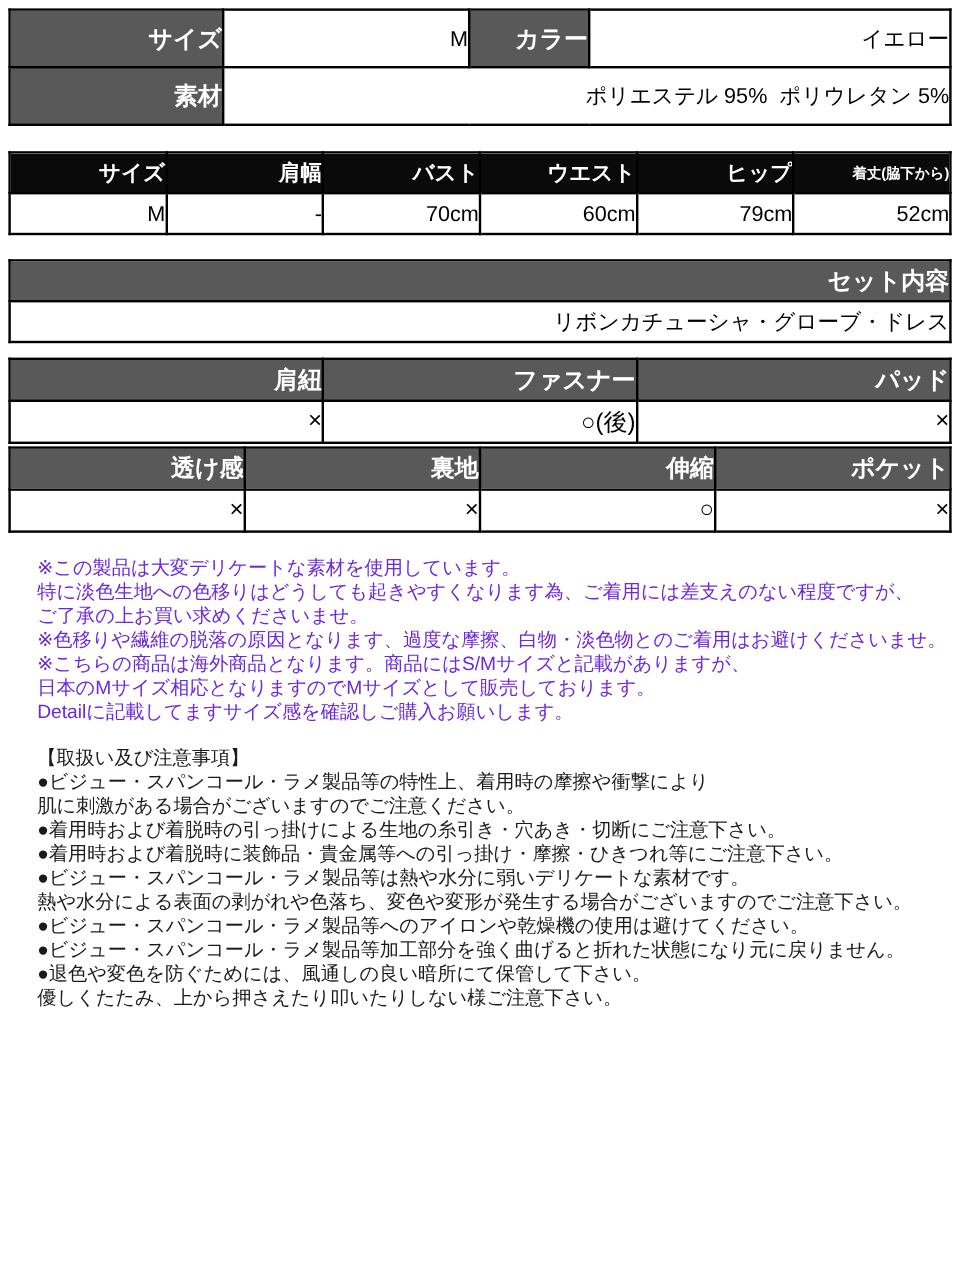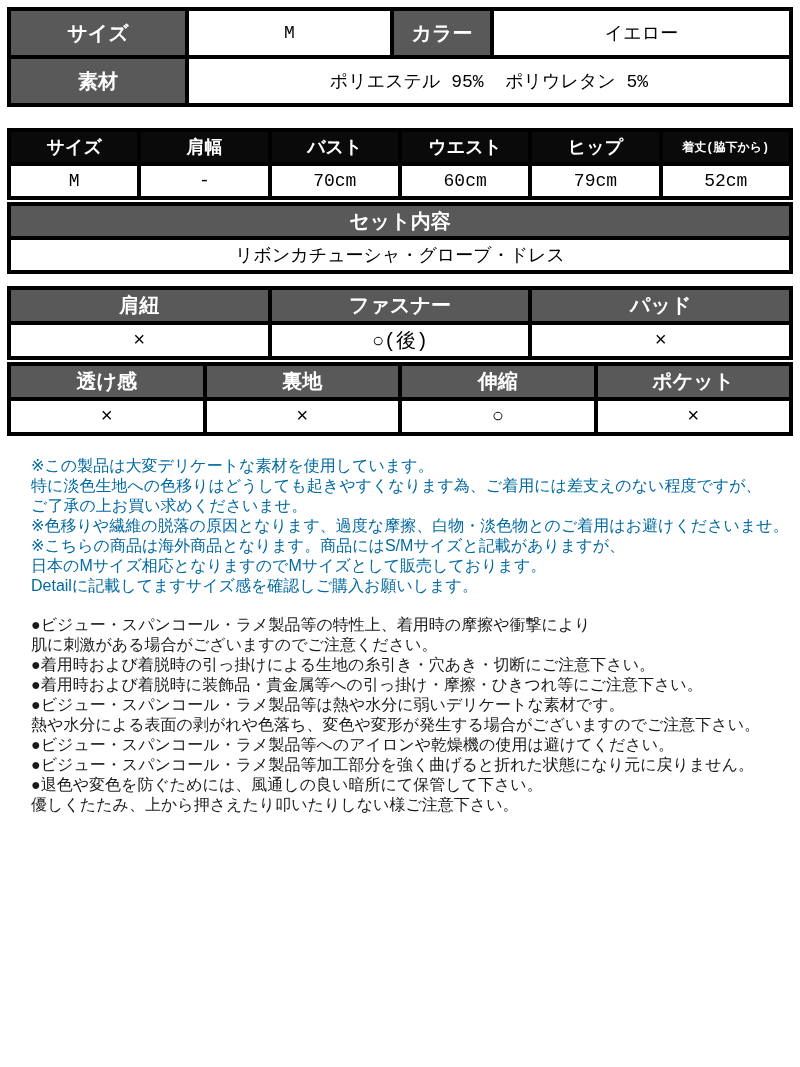--- a/index.html
+++ b/index.html
@@ -14,58 +14,57 @@
     color: #000000;
   }
   .inner { padding: 7px 7px 0 7px; }
 
   table {
     border-collapse: collapse;
     width: 786px;
     table-layout: fixed;
   }
   th, td {
-    border: 4px solid #000000;
-    text-align: center;
+    border: 2px solid #000000;
+    text-align: right;
     vertical-align: middle;
     overflow: hidden;
-    font-family: Liberation Mono, monospace;
   }
   .hdr-gray {
     background: #595959;
     color: #ffffff;
     font-weight: bold;
     font-size: 20px;
   }
   .hdr-black {
     background: #0a0a0a;
     color: #ffffff;
     font-weight: bold;
     font-size: 18px;
   }
   .val { font-size: 18px; background: #ffffff; }
   .sym { font-size: 20px; }
 
   .t1 td { height: 48px; }
   .t2 { margin-top: 21px; }
   .t2 th, .t2 td { height: 34px; }
   .t2 .small-hdr { font-size: 12px; }
-  .t3 { margin-top: 2px; }
+  .t3 { margin-top: 20px; }
   .t3 th, .t3 td { height: 34px; }
   .t4 { margin-top: 12px; border-radius: 21px; }
   .t4 th, .t4 td { height: 35px; }
   .t5 { margin-top: 2px; }
   .t5 th, .t5 td { height: 35px; }
   .pre { white-space: pre; }
 
   .notes {
     margin: 20px 0 0 24px;
     font-size: 16px;
     line-height: 20px;
-    color: #0369a1;
+    color: #6d28d9;
   }
   .notes div, .care div { white-space: nowrap; }
   .care {
     margin: 19px 0 0 24px;
     font-size: 16px;
     line-height: 20px;
     color: #1a1a1a;
   }
 </style>
 </head>
@@ -163,20 +162,21 @@
       <div>※この製品は大変デリケートな素材を使用しています。</div>
       <div>特に淡色生地への色移りはどうしても起きやすくなります為、ご着用には差支えのない程度ですが、</div>
       <div>ご了承の上お買い求めくださいませ。</div>
       <div>※色移りや繊維の脱落の原因となります、過度な摩擦、白物・淡色物とのご着用はお避けくださいませ。</div>
       <div>※こちらの商品は海外商品となります。商品にはS/Mサイズと記載がありますが、</div>
       <div>日本のMサイズ相応となりますのでMサイズとして販売しております。</div>
       <div>Detailに記載してますサイズ感を確認しご購入お願いします。</div>
     </div>
 
     <div class="care">
+      <div>【取扱い及び注意事項】</div>
       <div>●ビジュー・スパンコール・ラメ製品等の特性上、着用時の摩擦や衝撃により</div>
       <div>肌に刺激がある場合がございますのでご注意ください。</div>
       <div>●着用時および着脱時の引っ掛けによる生地の糸引き・穴あき・切断にご注意下さい。</div>
       <div>●着用時および着脱時に装飾品・貴金属等への引っ掛け・摩擦・ひきつれ等にご注意下さい。</div>
       <div>●ビジュー・スパンコール・ラメ製品等は熱や水分に弱いデリケートな素材です。</div>
       <div>熱や水分による表面の剥がれや色落ち、変色や変形が発生する場合がございますのでご注意下さい。</div>
       <div>●ビジュー・スパンコール・ラメ製品等へのアイロンや乾燥機の使用は避けてください。</div>
       <div>●ビジュー・スパンコール・ラメ製品等加工部分を強く曲げると折れた状態になり元に戻りません。</div>
       <div>●退色や変色を防ぐためには、風通しの良い暗所にて保管して下さい。</div>
       <div>優しくたたみ、上から押さえたり叩いたりしない様ご注意下さい。</div>

